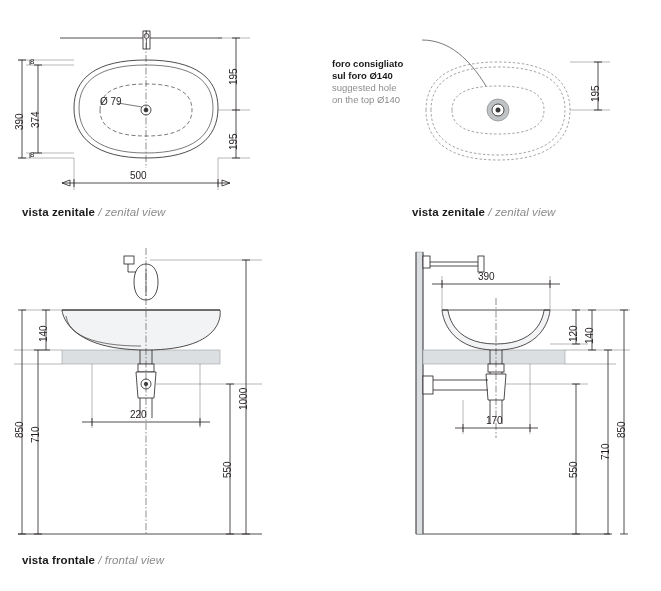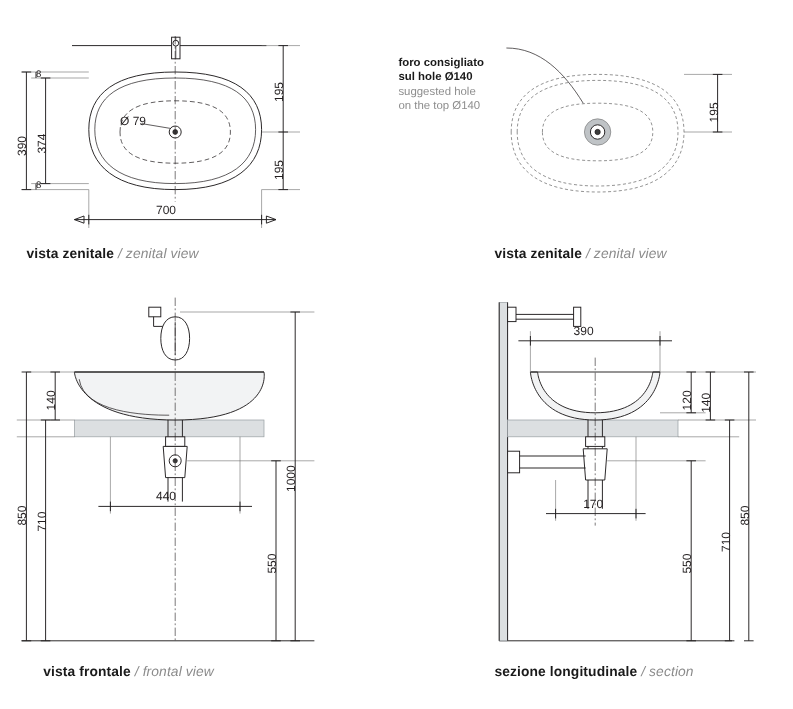--- a/index.html
+++ b/index.html
@@ -45,20 +45,21 @@
   }
   .dim.vert {
     transform-origin: 0 0;
     transform: rotate(-90deg);
   }
   .note {
     position: absolute;
     font-size: 9.5px;
     line-height: 12px;
     white-space: nowrap;
+    margin-top: 11px;
   }
   .note .strong {
     font-weight: bold;
     color: #1a1a1a;
   }
   .note .grey {
     color: #8d8d8d;
   }
   svg { display: block; overflow: visible; }
   .ln { stroke: #231f20; stroke-width: 0.8; fill: none; }
@@ -132,21 +133,21 @@
       <line class="tick" x1="232" y1="38" x2="240" y2="38"></line>
       <line class="tick" x1="232" y1="110" x2="240" y2="110"></line>
       <line class="ln" x1="236" y1="110" x2="236" y2="158"></line>
       <line class="tick" x1="232" y1="158" x2="240" y2="158"></line>
     </svg>
 
     <div class="dim vert" style="left:14px; top:130px;">390</div>
     <div class="dim vert" style="left:30px; top:128px;">374</div>
     <div class="dim" style="left:30px; top:57px; font-size:8px;">8</div>
     <div class="dim" style="left:30px; top:150px; font-size:8px;">8</div>
-    <div class="dim" style="left:130px; top:170px;">700</div>
+    <div class="dim" style="left:130px; top:170px;">500</div>
     <div class="dim vert" style="left:228px; top:85px;">195</div>
     <div class="dim vert" style="left:228px; top:150px;">195</div>
     <div class="dim" style="left:100px; top:96px;">Ø 79</div>
   </div>
 
   <div class="caption" style="left:22px; top:206px;">
     <b>vista zenitale</b>
     <span class="light">/ zenital view</span>
   </div>
 
@@ -166,21 +167,21 @@
 
       <line class="ln-ext" x1="250" y1="62" x2="290" y2="62"></line>
       <line class="ln-ext" x1="250" y1="110" x2="290" y2="110"></line>
       <line class="ln" x1="278" y1="62" x2="278" y2="110"></line>
       <line class="tick" x1="274" y1="62" x2="282" y2="62"></line>
       <line class="tick" x1="274" y1="110" x2="282" y2="110"></line>
     </svg>
 
     <div class="note" style="left:12px; top:47px;">
       <div class="strong">foro consigliato</div>
-      <div class="strong">sul hole Ø140</div>
+      <div class="strong">sul foro Ø140</div>
       <div class="grey">suggested hole</div>
       <div class="grey">on the top Ø140</div>
     </div>
     <div class="dim vert" style="left:270px; top:102px;">195</div>
   </div>
 
   <div class="caption" style="left:412px; top:206px;">
     <b>vista zenitale</b>
     <span class="light">/ zenital view</span>
   </div>
@@ -240,26 +241,26 @@
       <line class="tick" x1="242" y1="22" x2="250" y2="22"></line>
       <line class="tick" x1="242" y1="296" x2="250" y2="296"></line>
       <line class="ln" x1="230" y1="146" x2="230" y2="296"></line>
       <line class="tick" x1="226" y1="146" x2="234" y2="146"></line>
       <line class="tick" x1="226" y1="296" x2="234" y2="296"></line>
     </svg>
 
     <div class="dim vert" style="left:38px; top:104px;">140</div>
     <div class="dim vert" style="left:14px; top:200px;">850</div>
     <div class="dim vert" style="left:30px; top:205px;">710</div>
-    <div class="dim" style="left:130px; top:171px;">440</div>
+    <div class="dim" style="left:130px; top:171px;">220</div>
     <div class="dim vert" style="left:238px; top:172px;">1000</div>
     <div class="dim vert" style="left:222px; top:240px;">550</div>
   </div>
 
-  <div class="caption" style="left:36px; top:554px;">
+  <div class="caption" style="left:22px; top:554px;">
     <b>vista frontale</b>
     <span class="light">/ frontal view</span>
   </div>
 
   <div class="panel" style="left:320px; top:238px; width:341px; height:310px;">
     <svg width="341" height="310" viewBox="0 0 341 310">
 
       <line class="ln" x1="96" y1="296" x2="290" y2="296"></line>
 
       <rect class="fill-wall" x="96" y="14" width="7" height="282"></rect>
@@ -330,18 +331,14 @@
 
     <div class="dim" style="left:158px; top:33px;">390</div>
     <div class="dim vert" style="left:248px; top:104px;">120</div>
     <div class="dim vert" style="left:264px; top:106px;">140</div>
     <div class="dim" style="left:166px; top:177px;">170</div>
     <div class="dim vert" style="left:248px; top:240px;">550</div>
     <div class="dim vert" style="left:280px; top:222px;">710</div>
     <div class="dim vert" style="left:296px; top:200px;">850</div>
   </div>
 
-  <div class="caption" style="left:412px; top:554px;">
-    <b>sezione longitudinale</b>
-    <span class="light">/ section</span>
-  </div>
 
 </div>
 
 </body></html>

